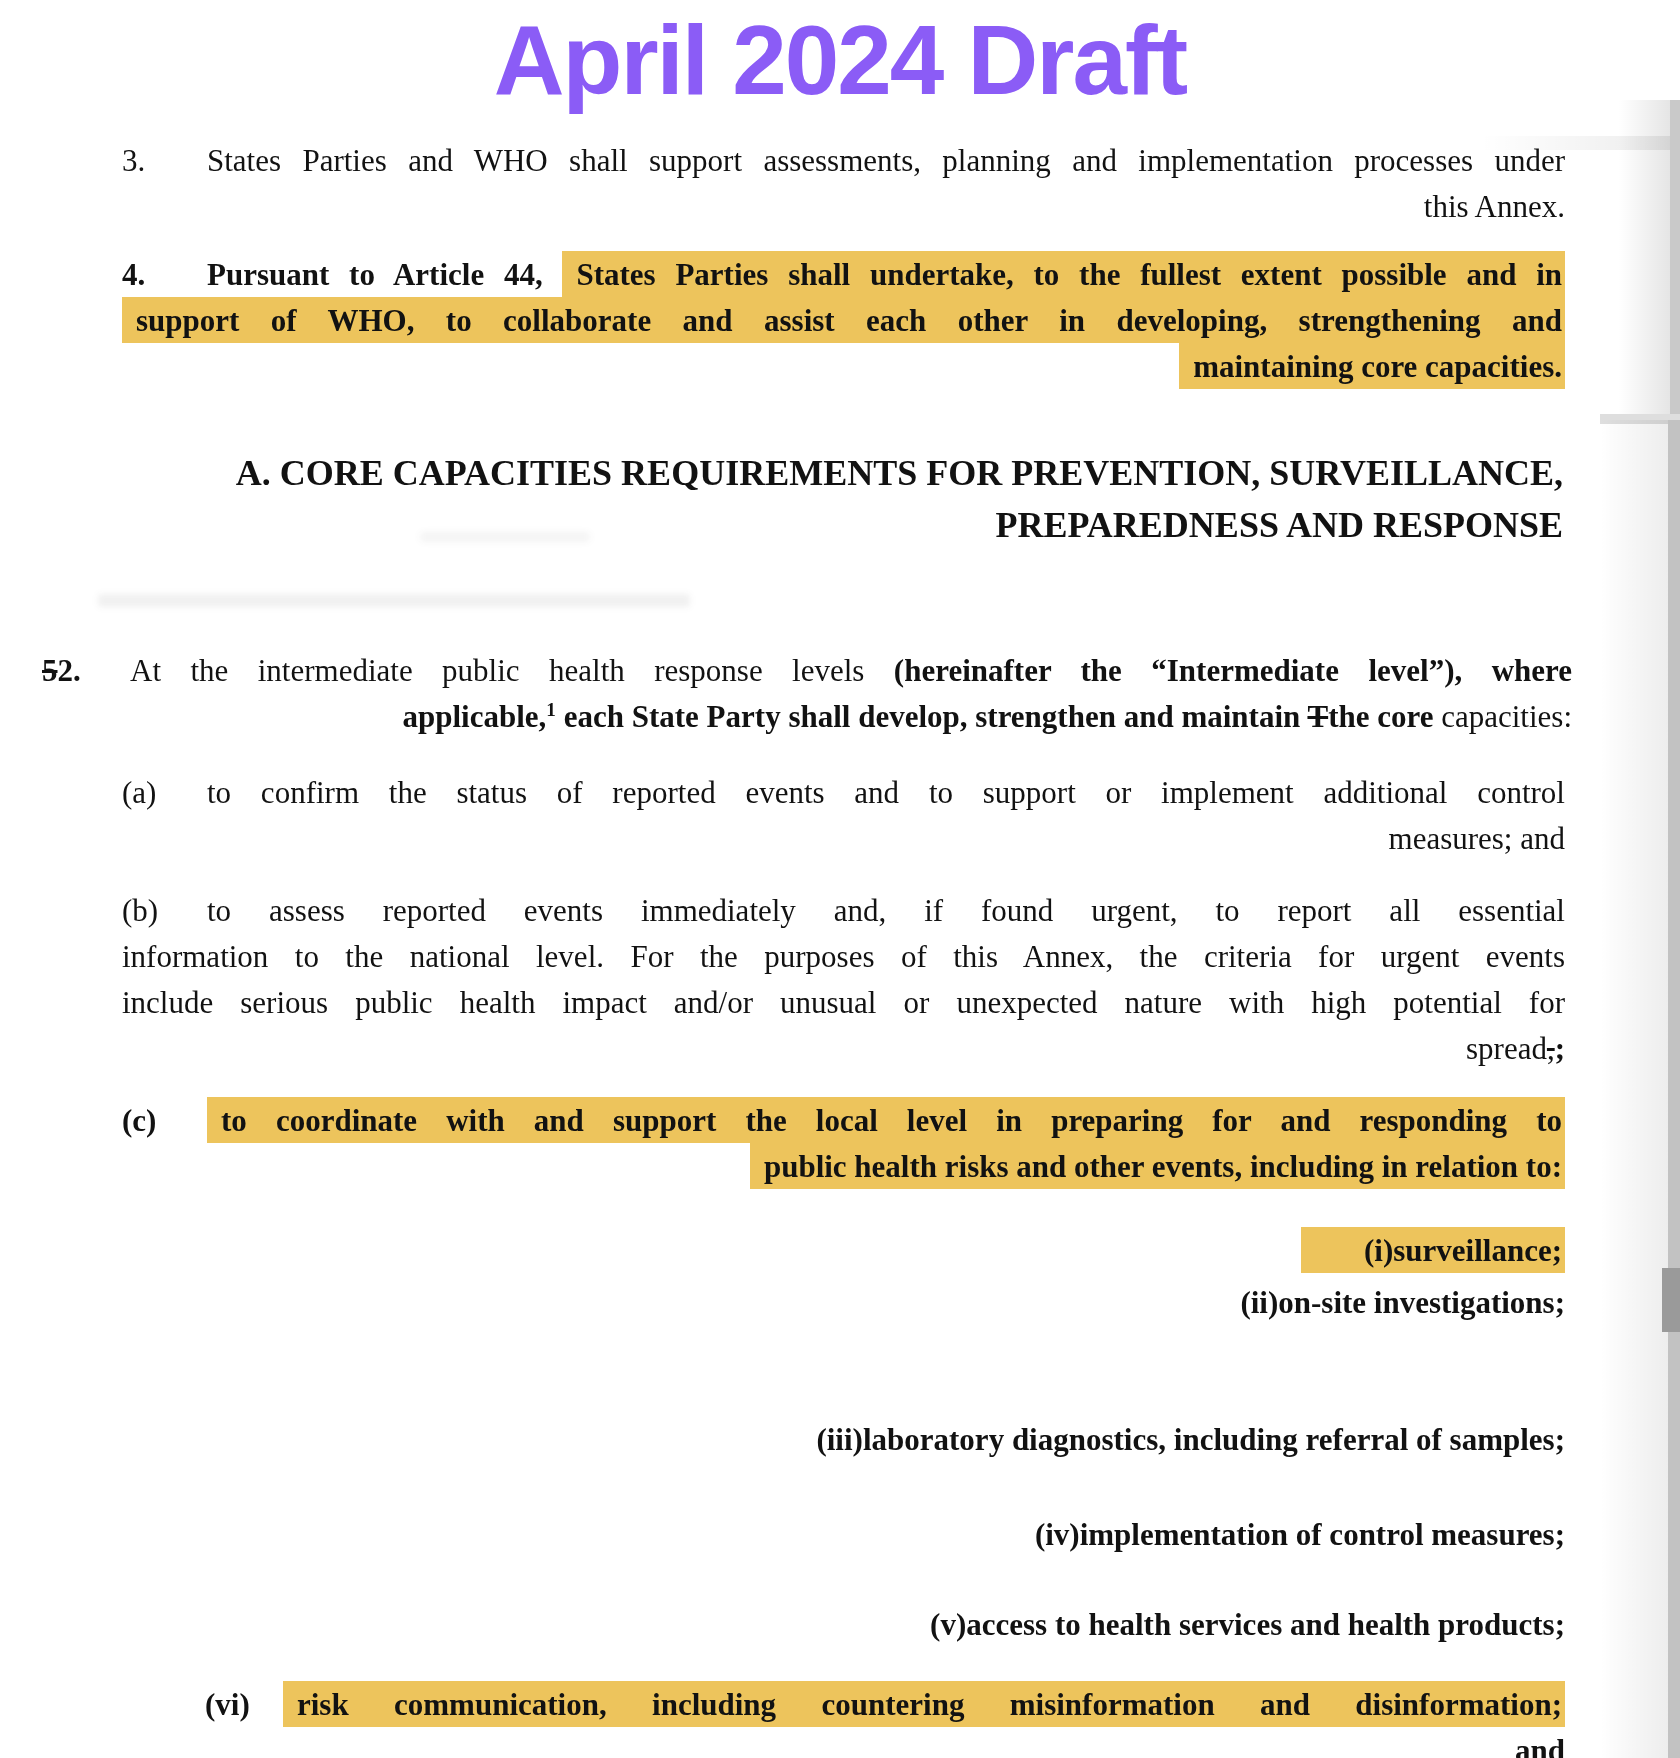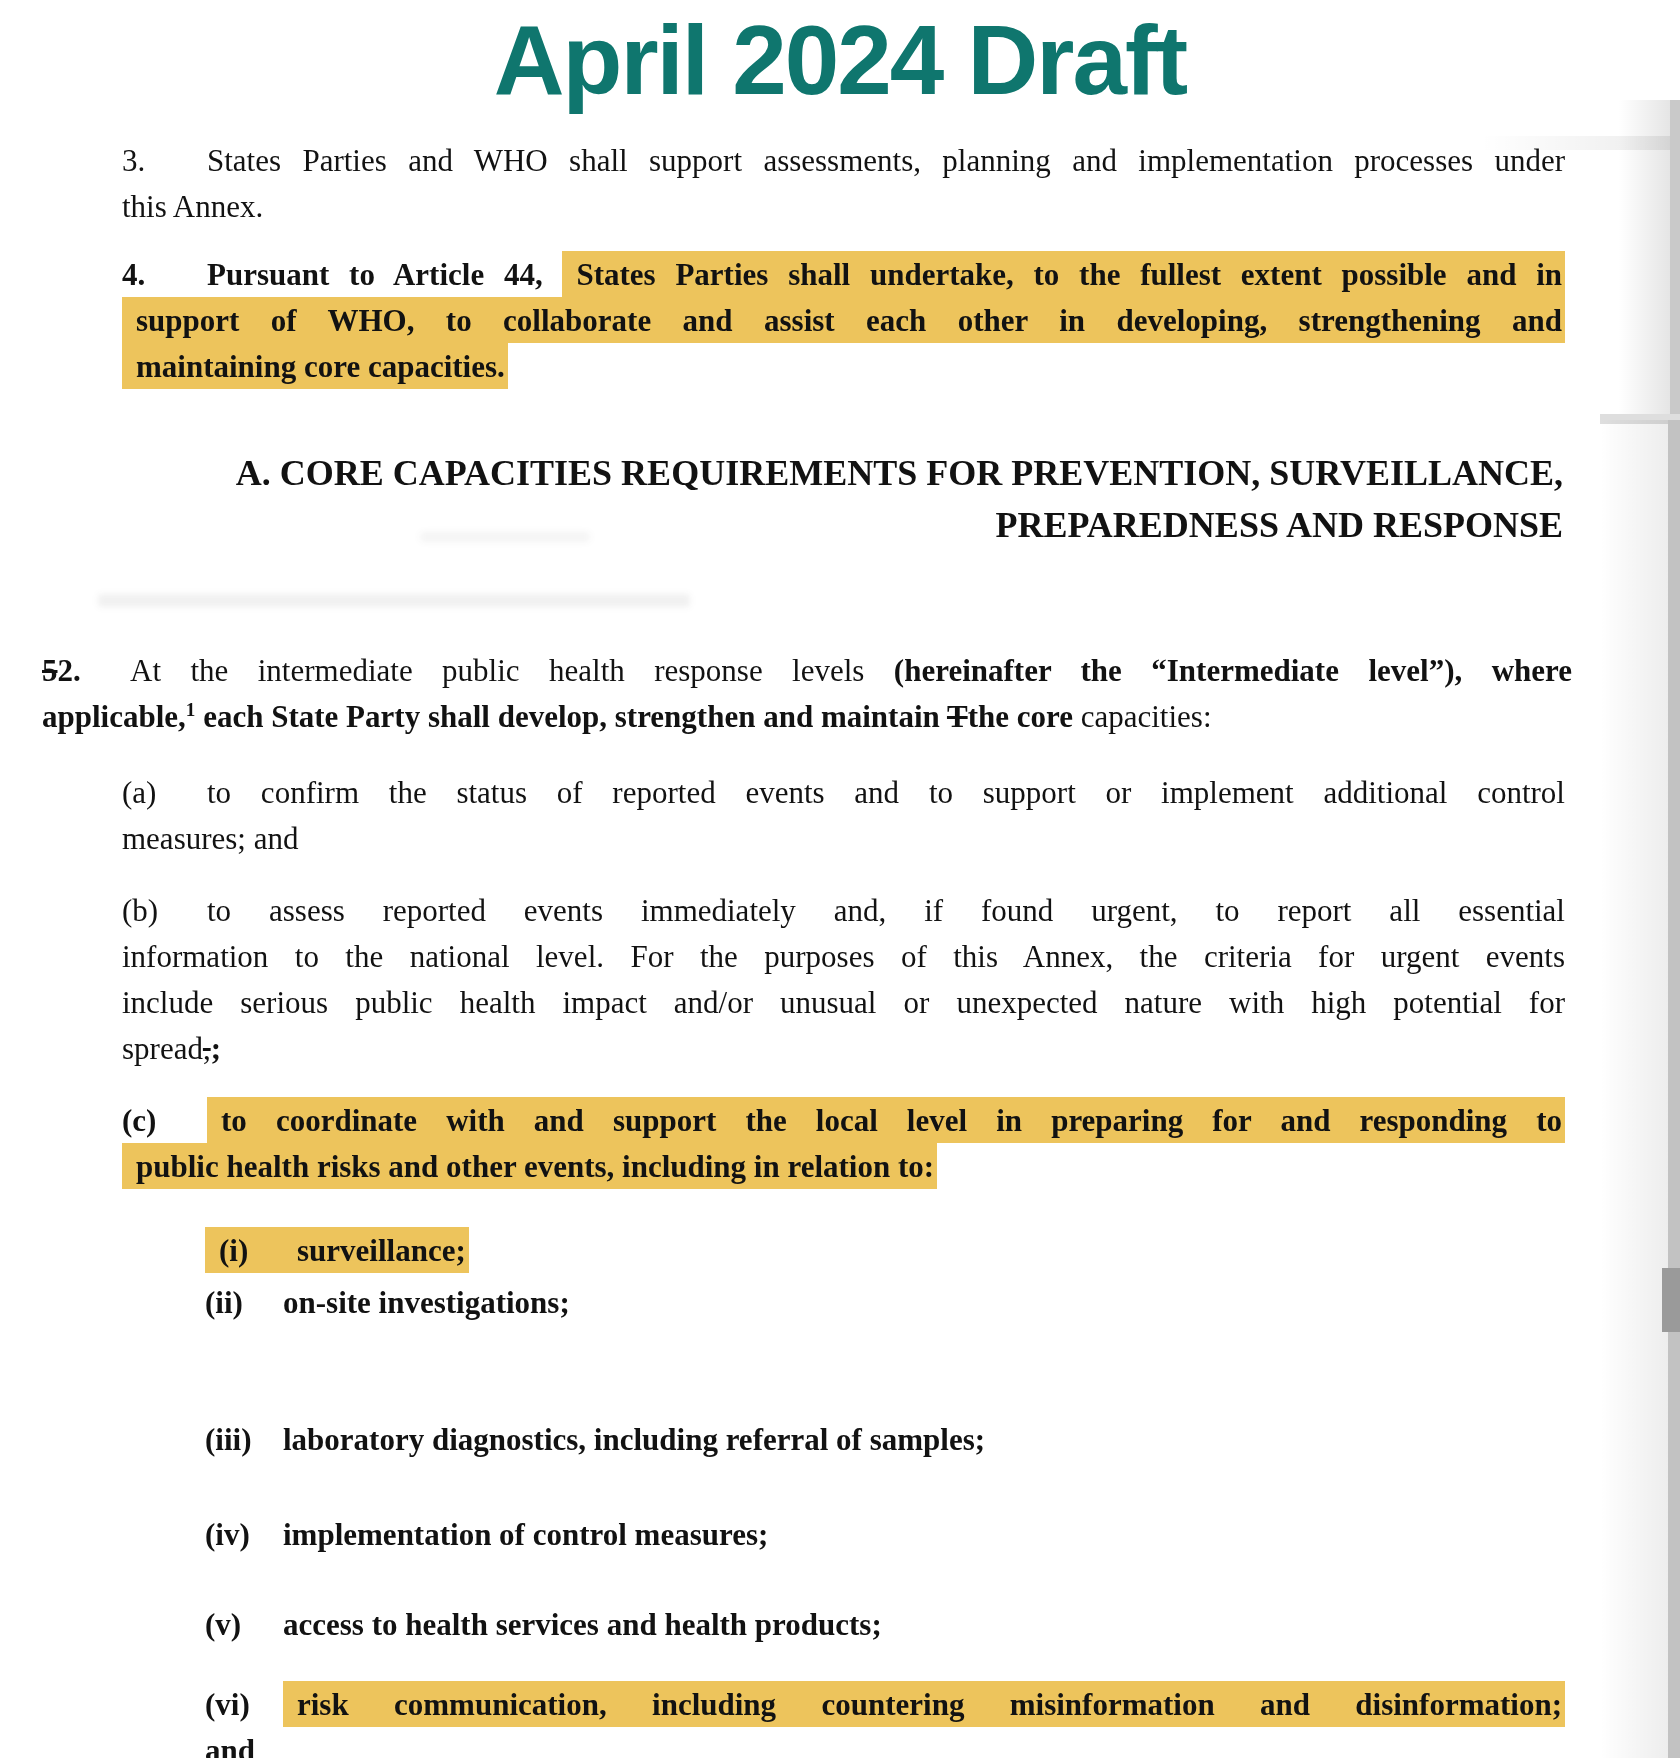--- a/index.html
+++ b/index.html
@@ -12,25 +12,25 @@
     color:#121212;
   }
   .block{position:absolute;}
   .doc-title{
     left:0;top:4px;width:1680px;
     text-align:center;
     font-family:"Liberation Sans","DejaVu Sans",sans-serif;
     font-weight:bold;
     font-size:98px;line-height:112px;
     letter-spacing:-2px;
-    color:#0f766e;
+    color:#8b5cf6;
   }
   .body-text{font-size:31px;line-height:46px;}
   .jl{text-align:justify;text-align-last:justify;}
-  .ll{text-align:left;text-align-last:auto;}
+  .ll{text-align:right;text-align-last:auto;}
   .b{font-weight:bold;}
   .hl{background:#edc45c;padding:6px 3px 5px 14px;}
   .strike{text-decoration:line-through;}
   .marker{display:inline-block;width:85px;}
   .marker-p52{display:inline-block;width:88px;}
   .marker-sub{display:inline-block;width:78px;}
   sup.fn{font-size:62%;vertical-align:super;line-height:0;}
   .heading-a{
     left:120px;top:447px;width:1443px;
     text-align:right;

